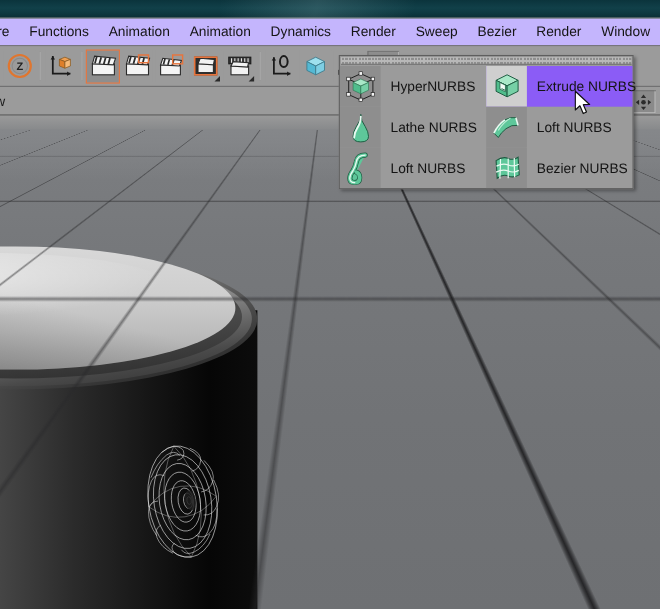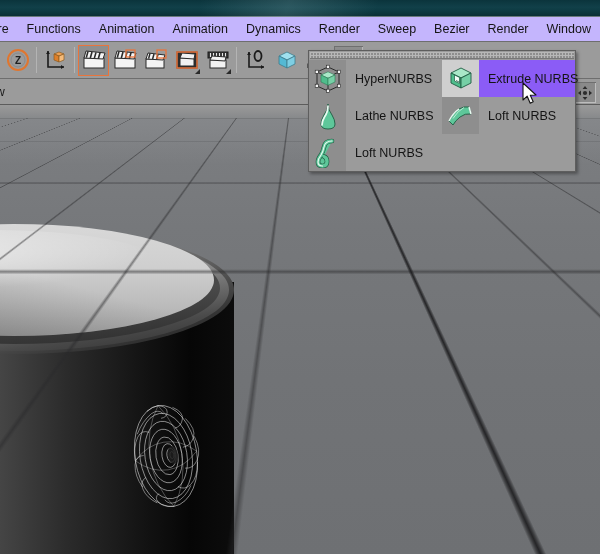--- a/index.html
+++ b/index.html
@@ -465,20 +465,35 @@
           <svg width="30" height="30" viewBox="0 0 30 30">
             <path d="M3 20 q4 -8 10 -12 q5 -3 10 -2 l2 7 q-6 -1 -11 3 q-5 4 -7 8 z" fill="#5ec79a" stroke="#1e5c42" stroke-width=".9"></path>
             <path d="M13 8 q-6 4 -10 12" fill="none" stroke="#eafaf2" stroke-width="1.5"></path>
             <path d="M23 6 l2 7" fill="none" stroke="#eafaf2" stroke-width="1.5"></path>
             <path d="M18 6.5 q-6 3 -11 11" fill="none" stroke="#bcebd4" stroke-width="1"></path>
           </svg>
         </div>
         <div class="pal-label">Loft NURBS</div>
       </div>
 
+      <div class="pal-row">
+        <div class="pal-icon">
+          <svg width="30" height="30" viewBox="0 0 30 30">
+            <path d="M5 8 q6 -4 11 -2 q5 2 9 -1 l1 16 q-5 3 -10 1 q-5 -2 -10 2 z" fill="#5ec79a" stroke="#1e5c42" stroke-width="1"></path>
+            <g stroke="#eafaf2" stroke-width="1.1" fill="none">
+              <path d="M9 6.6 q0 8 -0.6 17.8"></path>
+              <path d="M16 6 q0 8 0 18"></path>
+              <path d="M21.5 5.6 q0 8 0.4 17.6"></path>
+              <path d="M5.3 13 q6 -3 10.8 -1 q5 2 9.5 -0.6"></path>
+              <path d="M5 18.5 q6 -3 11 -1 q5 2 9.6 -0.6"></path>
+            </g>
+          </svg>
+        </div>
+        <div class="pal-label">Bezier NURBS</div>
+      </div>
     </div>
   </div>
 </div>
 
 <div id="cursor">
   <svg width="18" height="25" viewBox="0 0 18 25">
     <path d="M1 1 L1 18 L5.2 14.2 L8.2 21.2 L11.2 19.8 L8.3 13.2 L14 13 Z" fill="#ffffff" stroke="#111111" stroke-width="1.1" stroke-linejoin="round"></path>
   </svg>
 </div>
 

